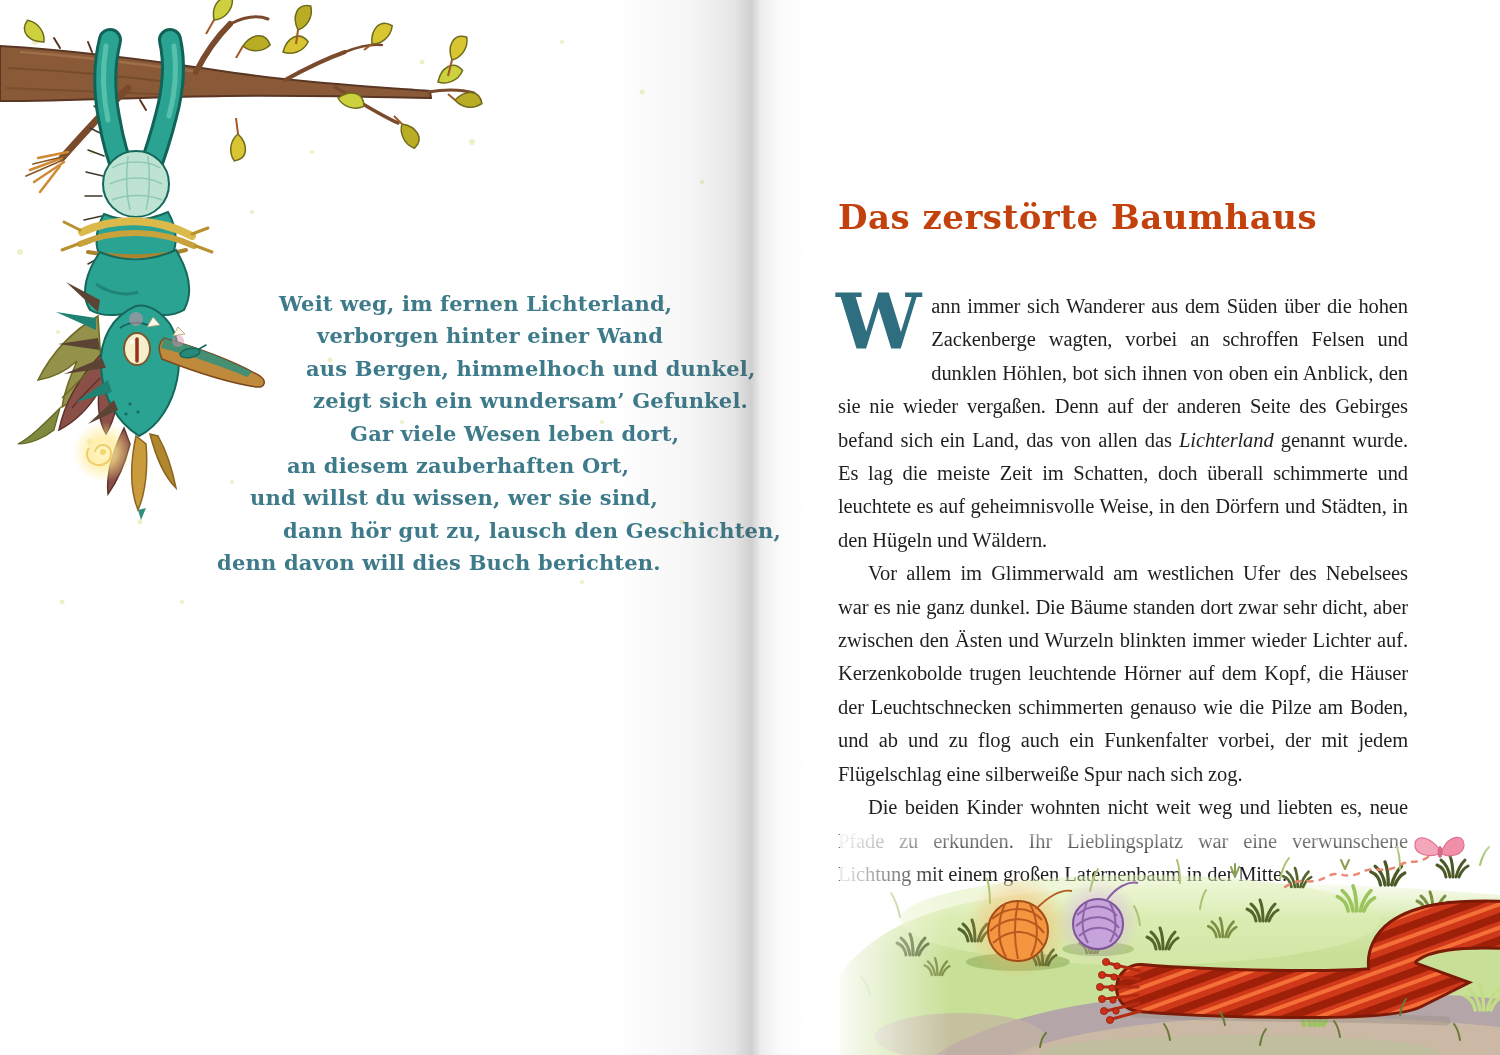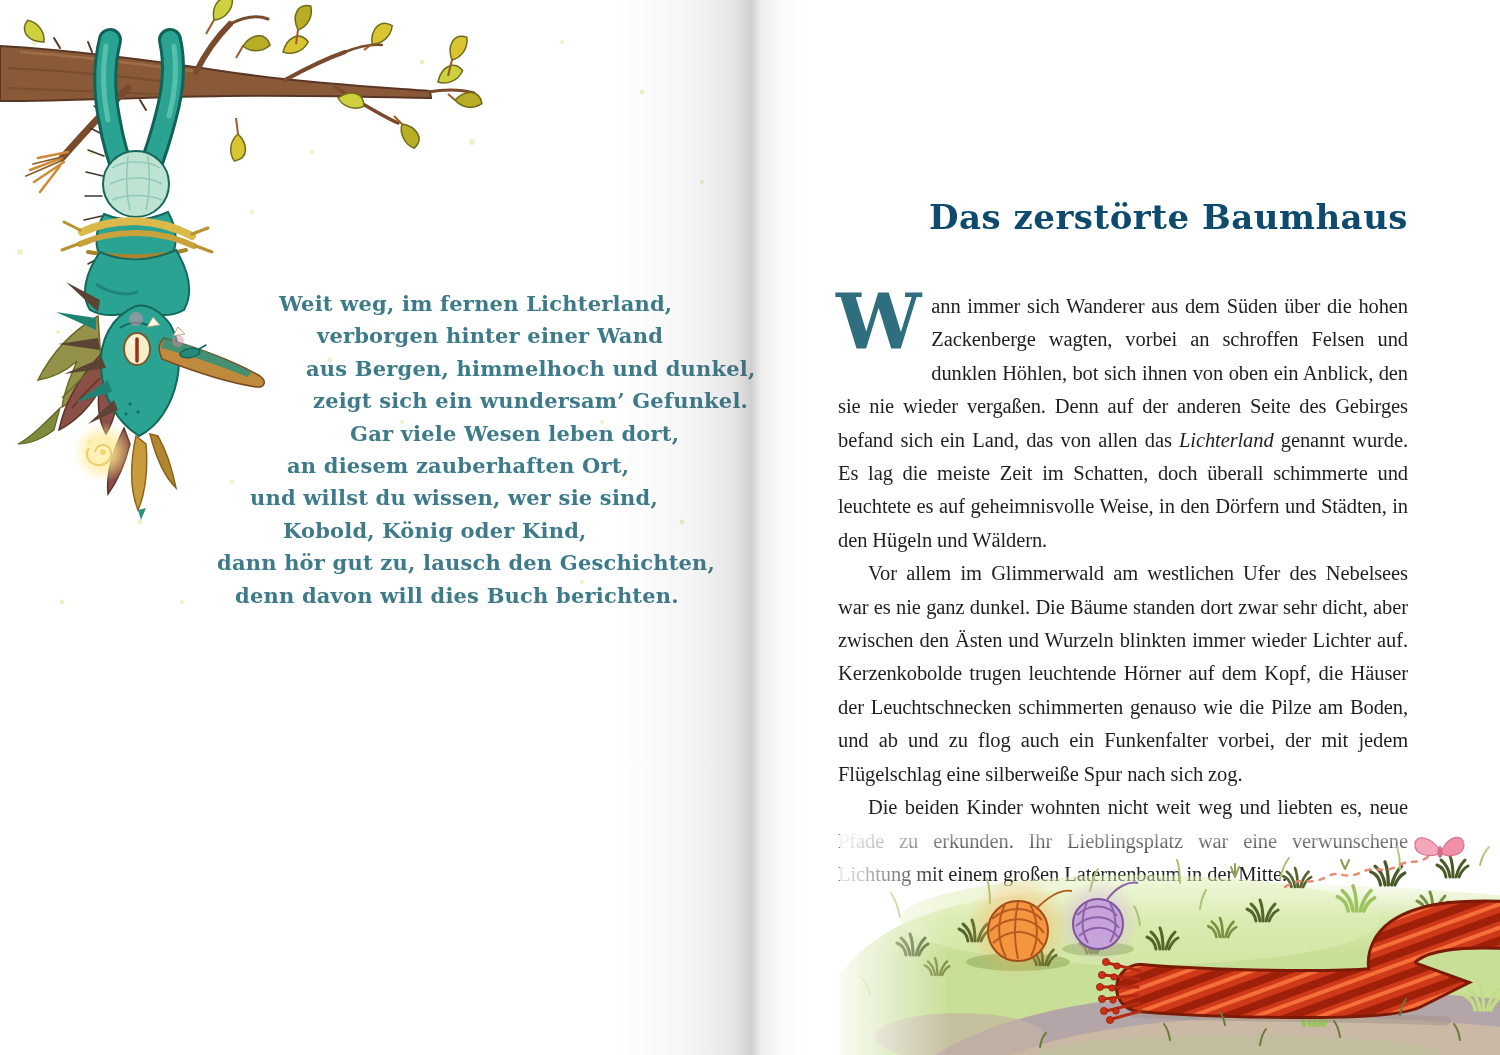--- a/index.html
+++ b/index.html
@@ -24,21 +24,21 @@
   .poem-line:nth-child(4){margin-left:108px;}
   .poem-line:nth-child(5){margin-left:145px;}
   .poem-line:nth-child(6){margin-left:82px;}
   .poem-line:nth-child(7){margin-left:45px;}
   .poem-line:nth-child(8){margin-left:78px;}
   .poem-line:nth-child(9){margin-left:12px;}
   .poem-line:nth-child(10){margin-left:30px;}
   .text-col{position:absolute;left:88px;top:194px;width:570px;}
   .chapter-title{
     margin:0;font-family:"DejaVu Serif",serif;font-weight:bold;
-    font-size:34px;line-height:46px;color:#0c4a6e;text-align:right;
+    font-size:34px;line-height:46px;color:#c2410c;text-align:left;
     letter-spacing:.5px;
   }
   .body-text{
     margin-top:50px;font-size:20.5px;line-height:33.4px;color:#1f1f1f;
     text-align:justify;letter-spacing:-0.1px;
   }
   .para{margin:0;}
   .para.indent{text-indent:30px;font-family:Liberation Serif, serif;}
   .dropcap{
     float:left;font-family:"DejaVu Serif",serif;font-weight:bold;
@@ -266,21 +266,20 @@
     </svg>
 
     <div class="poem">
         <div class="poem-line">Weit weg, im fernen Lichterland,</div>
         <div class="poem-line">verborgen hinter einer Wand</div>
         <div class="poem-line">aus Bergen, himmelhoch und dunkel,</div>
         <div class="poem-line">zeigt sich ein wundersam’ Gefunkel.</div>
         <div class="poem-line">Gar viele Wesen leben dort,</div>
         <div class="poem-line">an diesem zauberhaften Ort,</div>
         <div class="poem-line">und willst du wissen, wer sie sind,</div>
-        <div class="poem-line">Kobold, König oder Kind,</div>
         <div class="poem-line">dann hör gut zu, lausch den Geschichten,</div>
         <div class="poem-line">denn davon will dies Buch berichten.</div>
       </div>
   </section>
 
   <section class="page page-right">
     <div class="text-col">
       <h1 class="chapter-title">Das zerstörte Baumhaus</h1>
       <div class="body-text">
           <p class="para"><span class="dropcap">W</span>ann immer sich Wanderer aus dem Süden über die hohen Zackenberge wagten, vorbei an schroffen Felsen und dunklen Höhlen, bot sich ihnen von oben ein Anblick, den sie nie wieder vergaßen. Denn auf der anderen Seite des Gebirges befand sich ein Land, das von allen das <i>Lichterland</i> genannt wurde. Es lag die meiste Zeit im Schatten, doch überall schimmerte und leuchtete es auf geheimnisvolle Weise, in den Dörfern und Städten, in den Hügeln und Wäldern.</p>

